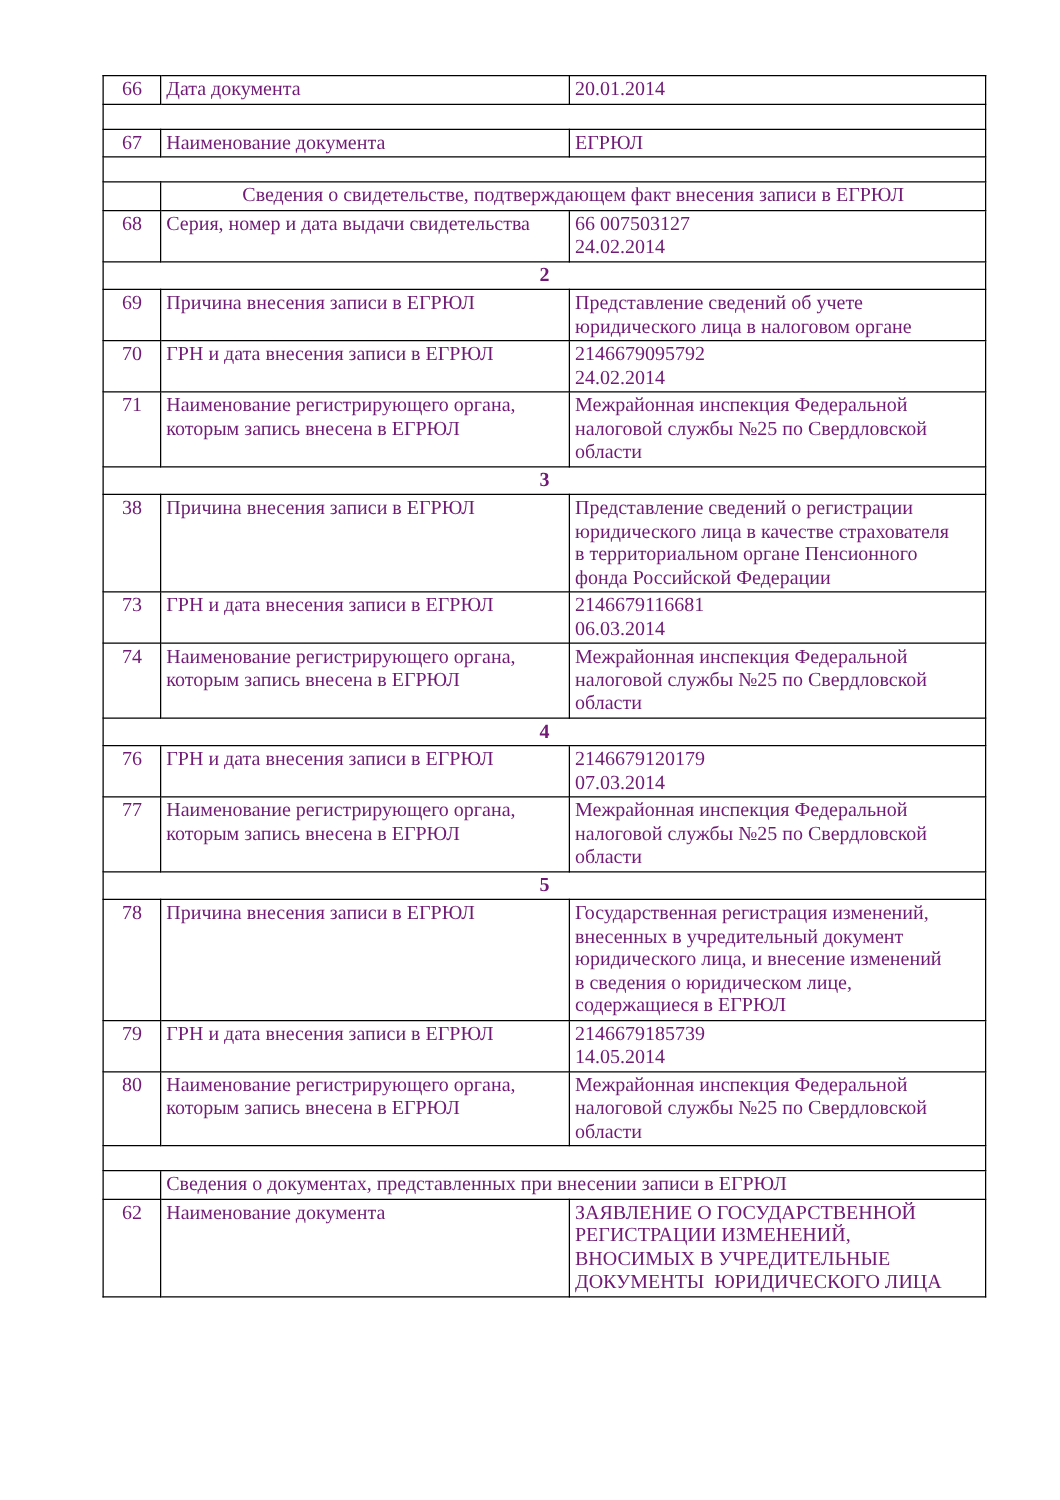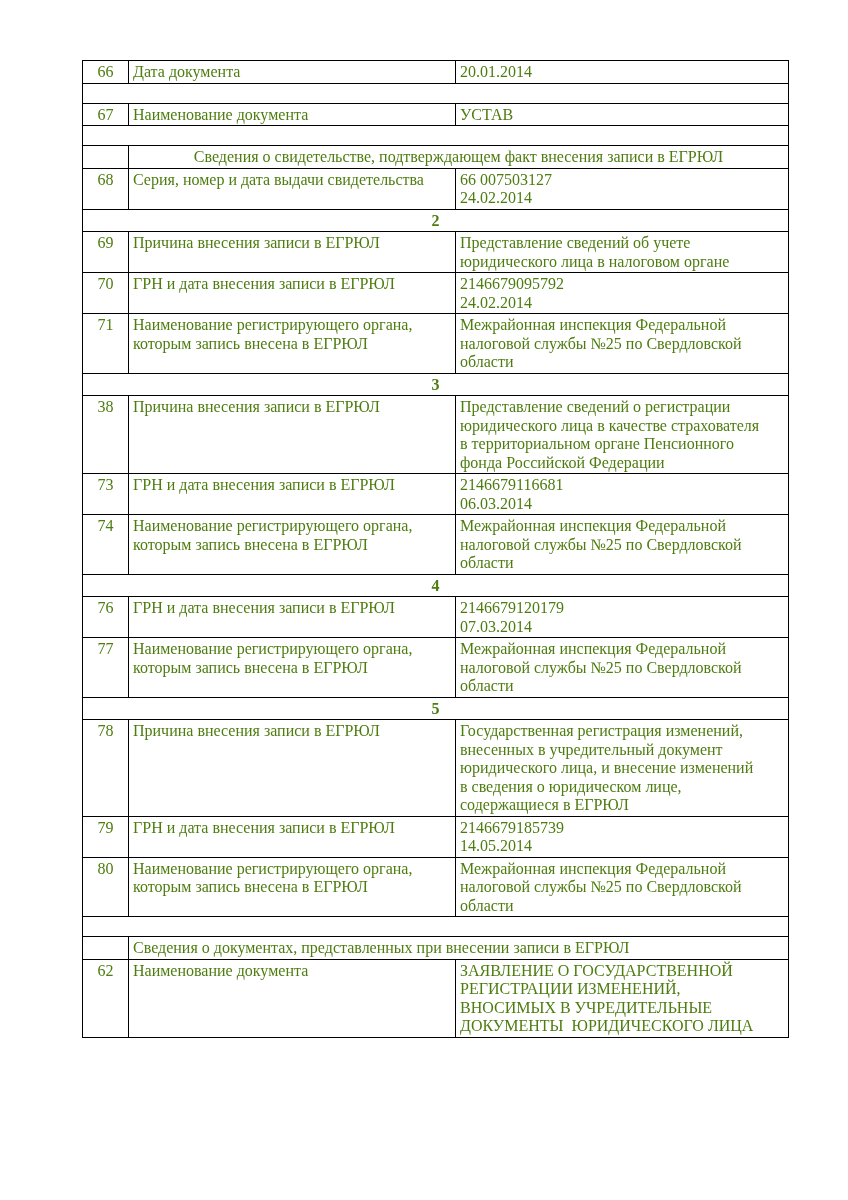--- a/index.html
+++ b/index.html
@@ -5,21 +5,21 @@
   html, body {
     margin: 0;
     padding: 0;
     background: #ffffff;
   }
   .page {
     position: relative;
     width: 848px;
     height: 1048px;
     background: #ffffff;
-    color: #4d7c0f;
+    color: #701a75;
     font-family: "Liberation Serif", "DejaVu Serif", serif;
     overflow: hidden;
   }
   table.doc-table {
     position: absolute;
     left: 82px;
     top: 60px;
     width: 706px;
     border-collapse: collapse;
     table-layout: fixed;
@@ -86,21 +86,21 @@
         <td class="num">66</td>
         <td class="label">Дата документа</td>
         <td class="value">20.01.2014</td>
       </tr>
       <tr class="spacer">
         <td colspan="3"></td>
       </tr>
       <tr class="field">
         <td class="num">67</td>
         <td class="label">Наименование документа</td>
-        <td class="value">УСТАВ</td>
+        <td class="value">ЕГРЮЛ</td>
       </tr>
       <tr class="spacer">
         <td colspan="3"></td>
       </tr>
       <tr>
         <td class="num"></td>
         <td class="group center" colspan="2">Сведения о свидетельстве, подтверждающем факт внесения записи в ЕГРЮЛ</td>
       </tr>
       <tr class="field">
         <td class="num">68</td>

